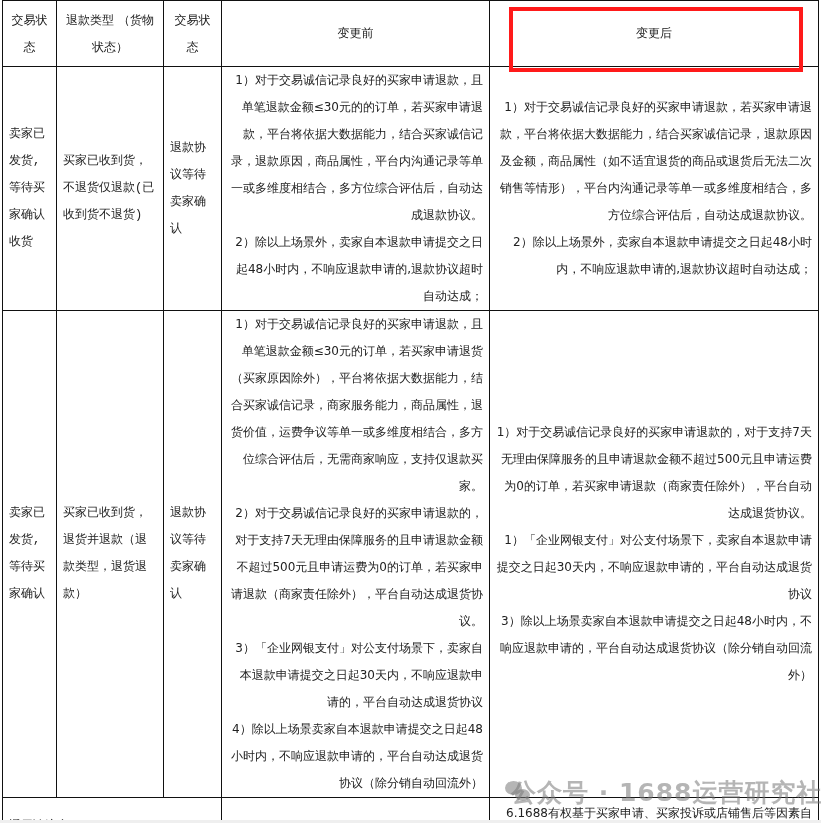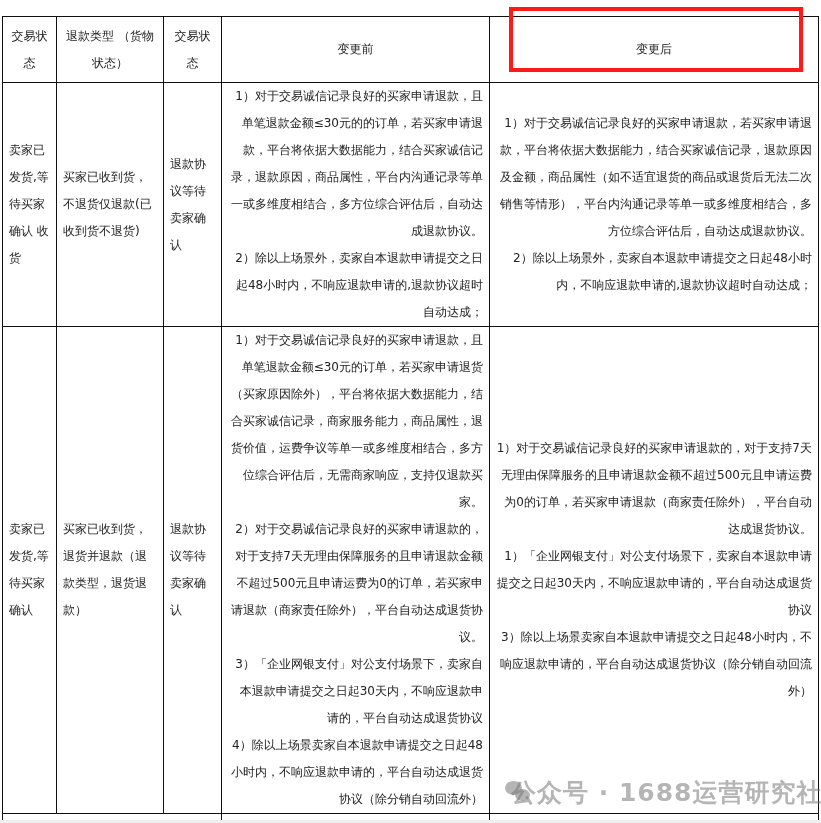--- a/index.html
+++ b/index.html
@@ -11,21 +11,21 @@
     width: 821px;
     height: 823px;
     position: relative;
     overflow: hidden;
     font-family: "DejaVu Sans", "Liberation Sans", sans-serif;
     color: #222222;
   }
   .doc {
     position: absolute;
     left: 2px;
-    top: 16px;
+    top: 0;
     width: 816px;
     height: 686px;
   }
   table.policy {
     border-collapse: collapse;
     table-layout: fixed;
     width: 816px;
     height: 818px;
   }
   table.policy td, table.policy th {
@@ -37,20 +37,21 @@
     padding: 0 6px;
     word-break: break-all;
   }
   table.policy th {
     text-align: center;
   }
   th.left-h { text-align: center; }
   td.narrow {
     text-align: left;
     padding: 0 5px 0 8px;
+    font-family: Liberation Mono, monospace;
   }
   td.cell-body {
     text-align: right;
     padding: 4px 6px;
   }
   .para { display: block; }
   .row-header { height: 66px; }
   .row-1 { height: 232px; }
   .row-2 { height: 460px; }
   .row-3 { height: 58px; }

